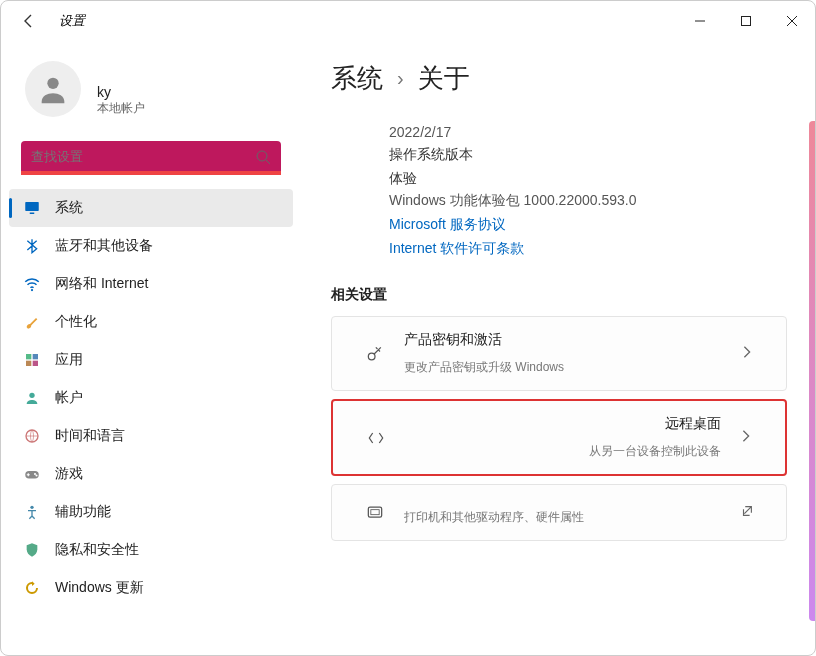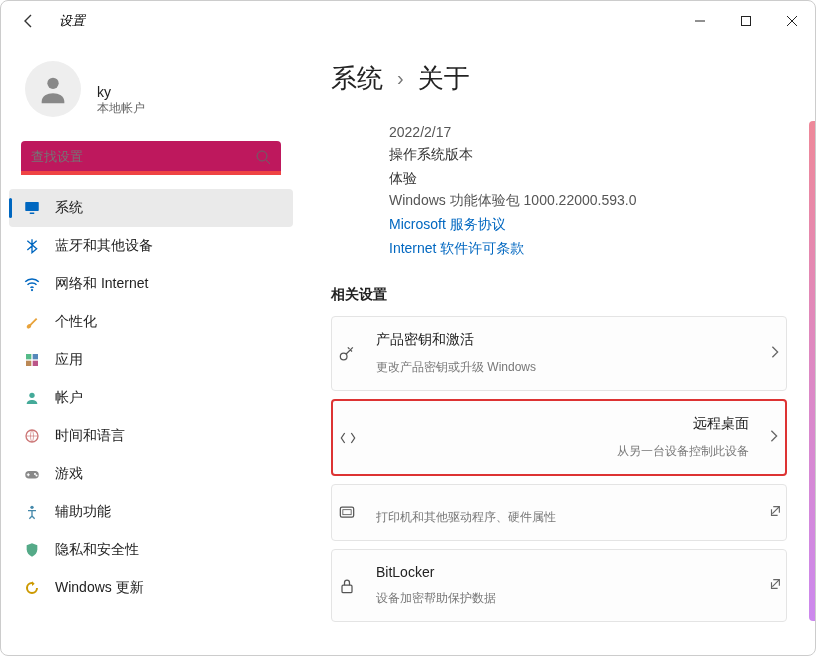--- a/index.html
+++ b/index.html
@@ -26,21 +26,21 @@
   .nav li.sel::before { content: ""; position: absolute; left: 0; top: 9px; width: 3px; height: 20px; background: #0067c0; border-radius: 2px; }
   .nicon { width: 18px; height: 18px; display: flex; align-items: center; justify-content: center; }
   .main { flex: 1; padding: 20px 28px 0 30px; overflow: hidden; }
   .crumb { font-size: 26px; color: #222; display: flex; align-items: center; gap: 14px; font-weight: 400; }
   .crumb .sep { color: #777; font-size: 20px; }
   .infoblk { margin: 28px 0 8px 58px; font-size: 14px; color: #444; }
   .infoblk .lbl { color: #333; margin-top: 6px; }
   .infoblk .val { color: #555; margin-top: 4px; }
   .links a { display: block; color: #0067c0; font-size: 14px; margin-top: 6px; text-decoration: none; }
   .sect { font-size: 14px; font-weight: 600; margin: 28px 0 12px 0; color: #222; }
-  .card { border: 1px solid #e4e4e4; border-radius: 4px; padding: 14px 4px; display: flex; align-items: center; gap: 18px; margin-bottom: 8px; background: #fdfdfd; }
+  .card { border: 1px solid #e4e4e4; border-radius: 4px; padding: 14px 32px; display: flex; align-items: center; gap: 18px; margin-bottom: 8px; background: #fdfdfd; }
   .card.hl { border: 2px solid #d33; text-align: right; }
   .cicon { width: 22px; height: 22px; display: flex; align-items: center; justify-content: center; color: #444; }
   .ctxt { flex: 1; }
   .ctitle { font-size: 14px; color: #222; }
   .csub { font-size: 12px; color: #777; margin-top: 10px; }
   .chev { color: #666; }
 </style>
 </head>
 <body>
 
@@ -255,30 +255,15 @@
               <rect x="7" y="8" width="10" height="6" stroke="#555" fill="none"></rect>
             </svg>
           </span>
           <div class="ctxt">
             <div class="csub">打印机和其他驱动程序、硬件属性</div>
           </div>
           <span class="chev"><svg width="14" height="14" viewBox="0 0 16 16">
               <path d="M6 3h7v7M13 3l-8 8M4 6v7h7" stroke="#666" fill="none" stroke-width="1.3"></path>
             </svg></span>
         </div>
-        <div class="card">
-          <span class="cicon">
-            <svg width="20" height="20" viewBox="0 0 24 24">
-              <rect x="6" y="11" width="12" height="9" rx="1.5" stroke="#555" fill="none" stroke-width="1.5"></rect>
-              <path d="M9 11V8a3 3 0 0 1 6 0v3" stroke="#555" fill="none" stroke-width="1.5"></path>
-            </svg>
-          </span>
-          <div class="ctxt">
-            <div class="ctitle">BitLocker</div>
-            <div class="csub">设备加密帮助保护数据</div>
-          </div>
-          <span class="chev"><svg width="14" height="14" viewBox="0 0 16 16">
-              <path d="M6 3h7v7M13 3l-8 8M4 6v7h7" stroke="#666" fill="none" stroke-width="1.3"></path>
-            </svg></span>
-        </div>
       </div>
   </main>
 </div>
 
 </body></html>

